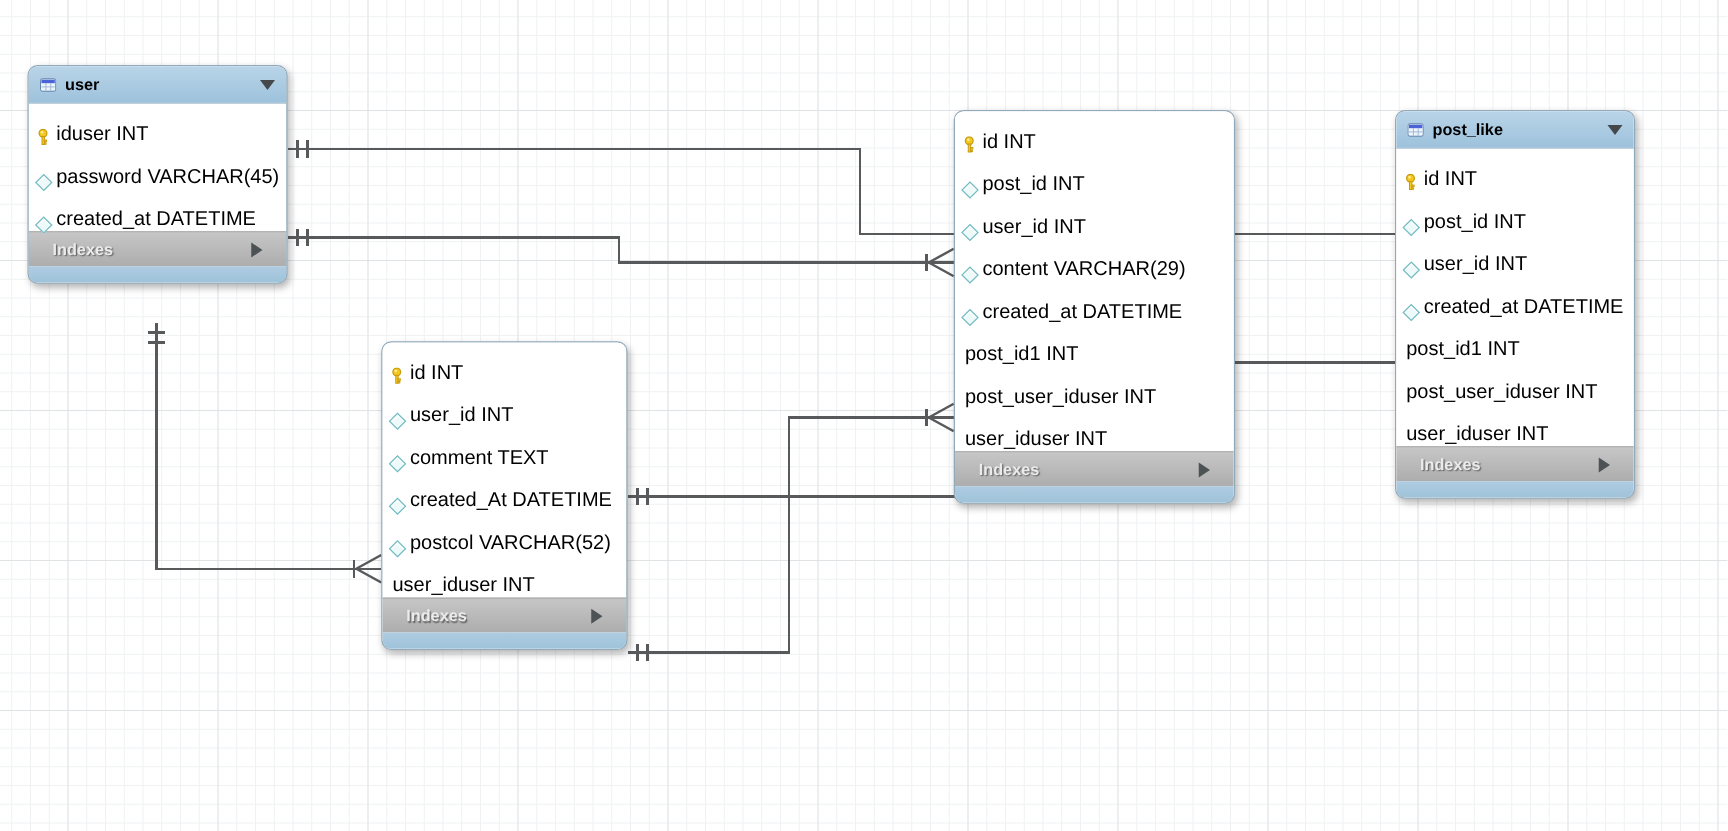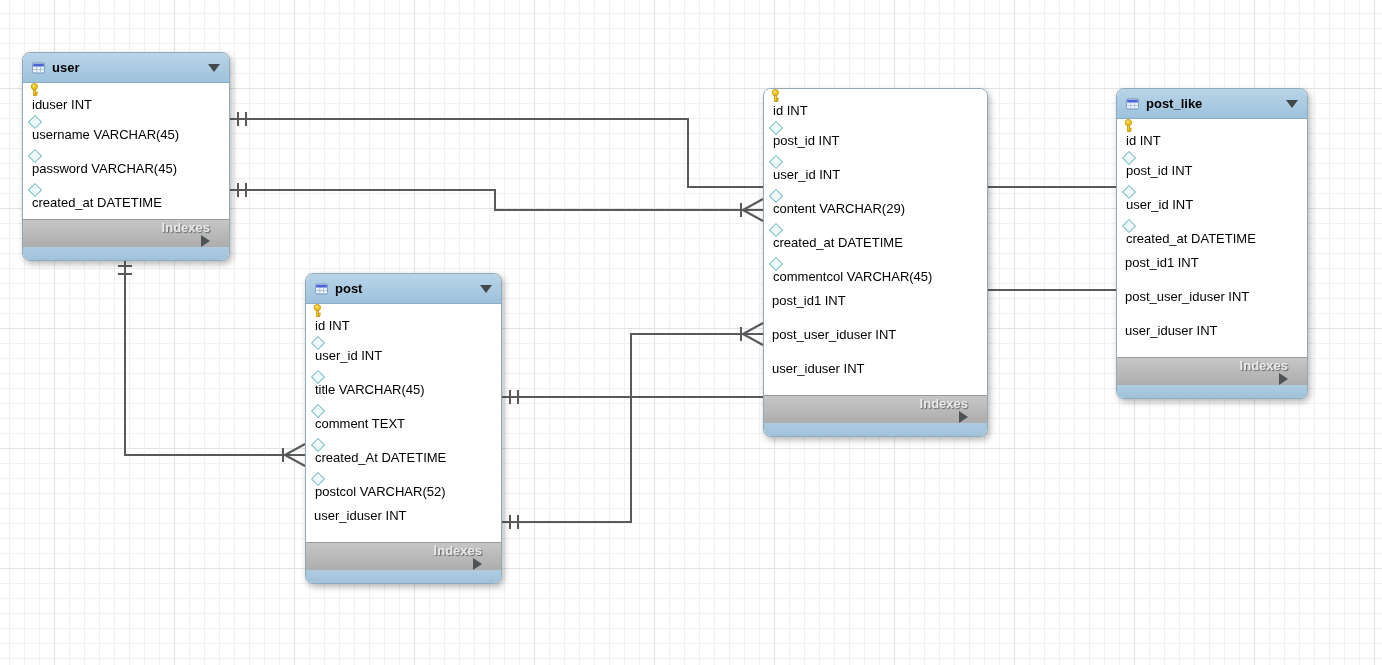--- a/index.html
+++ b/index.html
@@ -28,30 +28,29 @@
     box-sizing:border-box;
   }
   .tbl-header{
     height:29px;display:flex;align-items:center;gap:7px;padding:0 9px;
     background:linear-gradient(#b9d4e8,#9dc2dc);
     border-bottom:1px solid #8cacc3;
   }
   .tbl-title{flex:1;font-weight:bold;font-size:13px;color:#000;}
   .tri-down{width:0;height:0;border-left:6px solid transparent;border-right:6px solid transparent;border-top:8px solid #44484b;}
   .tbl-body{background:#fff;}
-  .tbl-row{height:34px;display:flex;align-items:flex-start;padding-left:5px;font-size:13px;color:#000;white-space:nowrap;flex-direction:column;}
+  .tbl-row{height:34px;display:flex;align-items:flex-end;padding-left:5px;font-size:16px;color:#000;white-space:nowrap;}
   .tbl-row.plain{padding-left:4px;}
   .row-text{padding-left:4px;}
   .icon-box{width:13px;display:flex;justify-content:center;align-items:center;}
   .diamond{width:8px;height:8px;background:#eefafa;border:1.5px solid #74bcc2;transform:rotate(45deg);box-shadow:inset 1px 1px 1px rgba(255,255,255,.9);}
   .tbl-footer{
-    height:27px;display:flex;align-items:flex-end;padding:0 19px;
+    height:27px;display:flex;align-items:center;padding:0 19px;
     background:linear-gradient(#c6c6c6,#adadad);
     border-top:1px solid #9b9b9b;
-    flex-direction:column;
   }
   .tbl-footer-label{flex:1;font-weight:bold;font-size:13px;color:#ebebeb;text-shadow:1px 1px 1px rgba(95,95,95,.95);}
   .tri-right{width:0;height:0;border-top:6px solid transparent;border-bottom:6px solid transparent;border-left:9px solid #4d5254;}
   .tbl-strip{height:13px;background:linear-gradient(#aecbe1,#9fc3da);}
 </style>
 </head>
 <body>
 
 <div class="canvas">
   <svg id="wires" width="1382" height="665">
@@ -121,55 +120,36 @@
                 <rect x="6.5" y="9.0" width="1.8" height="1.3" fill="#f5c81e" stroke="#c79a10" stroke-width="0.7"></rect>
                 <rect x="6.5" y="11.2" width="1.4" height="1.2" fill="#f5c81e" stroke="#c79a10" stroke-width="0.7"></rect>
               </svg>
             </span>
             <span class="row-text">iduser INT</span>
           </div>
           <div class="tbl-row">
             <span class="icon-box">
               <span class="diamond"></span>
             </span>
-            <span class="row-text">username VARCHAR(45)</span>
-          </div>
-          <div class="tbl-row">
-            <span class="icon-box">
-              <span class="diamond"></span>
-            </span>
             <span class="row-text">password VARCHAR(45)</span>
           </div>
           <div class="tbl-row">
             <span class="icon-box">
               <span class="diamond"></span>
             </span>
             <span class="row-text">created_at DATETIME</span>
           </div>
         </div>
     <div class="tbl-footer">
       <span class="tbl-footer-label">Indexes</span>
       <span class="tri-right"></span>
     </div>
     <div class="tbl-strip"></div>
   </div>
       <div class="table" style="left: 305px; top: 273px; width: 197px;">
-    <div class="tbl-header">
-      <span class="icon-box">
-        <svg width="17" height="14" viewBox="0 0 17 14">
-          <rect x="0.5" y="0.5" width="16" height="13" rx="2" fill="#eef4fb" stroke="#5a7fa8"></rect>
-          <rect x="1.5" y="1.5" width="14" height="3.6" fill="#4a64d8"></rect>
-          <line x1="6.2" y1="5" x2="6.2" y2="13" stroke="#9db8d2" stroke-width="1"></line>
-          <line x1="11.2" y1="5" x2="11.2" y2="13" stroke="#9db8d2" stroke-width="1"></line>
-          <line x1="1.5" y1="9" x2="15.5" y2="9" stroke="#9db8d2" stroke-width="1"></line>
-        </svg>
-      </span>
-      <span class="tbl-title">post</span>
-      <span class="tri-down"></span>
-    </div>
     <div class="tbl-body">
           <div class="tbl-row">
             <span class="icon-box">
               <svg width="12" height="14" viewBox="0 0 12 14">
                 <circle cx="5.4" cy="3.6" r="3.1" fill="#f5c81e" stroke="#c79a10" stroke-width="1"></circle>
                 <circle cx="4.6" cy="2.8" r="1.0" fill="#fdeea0" stroke="none"></circle>
                 <rect x="4.6" y="6.2" width="1.9" height="6.4" fill="#f5c81e" stroke="#c79a10" stroke-width="0.8"></rect>
                 <rect x="6.5" y="9.0" width="1.8" height="1.3" fill="#f5c81e" stroke="#c79a10" stroke-width="0.7"></rect>
                 <rect x="6.5" y="11.2" width="1.4" height="1.2" fill="#f5c81e" stroke="#c79a10" stroke-width="0.7"></rect>
               </svg>
@@ -179,26 +159,20 @@
           <div class="tbl-row">
             <span class="icon-box">
               <span class="diamond"></span>
             </span>
             <span class="row-text">user_id INT</span>
           </div>
           <div class="tbl-row">
             <span class="icon-box">
               <span class="diamond"></span>
             </span>
-            <span class="row-text">title VARCHAR(45)</span>
-          </div>
-          <div class="tbl-row">
-            <span class="icon-box">
-              <span class="diamond"></span>
-            </span>
             <span class="row-text">comment TEXT</span>
           </div>
           <div class="tbl-row">
             <span class="icon-box">
               <span class="diamond"></span>
             </span>
             <span class="row-text">created_At DATETIME</span>
           </div>
           <div class="tbl-row">
             <span class="icon-box">
@@ -246,26 +220,20 @@
             <span class="icon-box">
               <span class="diamond"></span>
             </span>
             <span class="row-text">content VARCHAR(29)</span>
           </div>
           <div class="tbl-row">
             <span class="icon-box">
               <span class="diamond"></span>
             </span>
             <span class="row-text">created_at DATETIME</span>
-          </div>
-          <div class="tbl-row">
-            <span class="icon-box">
-              <span class="diamond"></span>
-            </span>
-            <span class="row-text">commentcol VARCHAR(45)</span>
           </div>
           <div class="tbl-row plain">
             <span class="row-text">post_id1 INT</span>
           </div>
           <div class="tbl-row plain">
             <span class="row-text">post_user_iduser INT</span>
           </div>
           <div class="tbl-row plain">
             <span class="row-text">user_iduser INT</span>
           </div>

